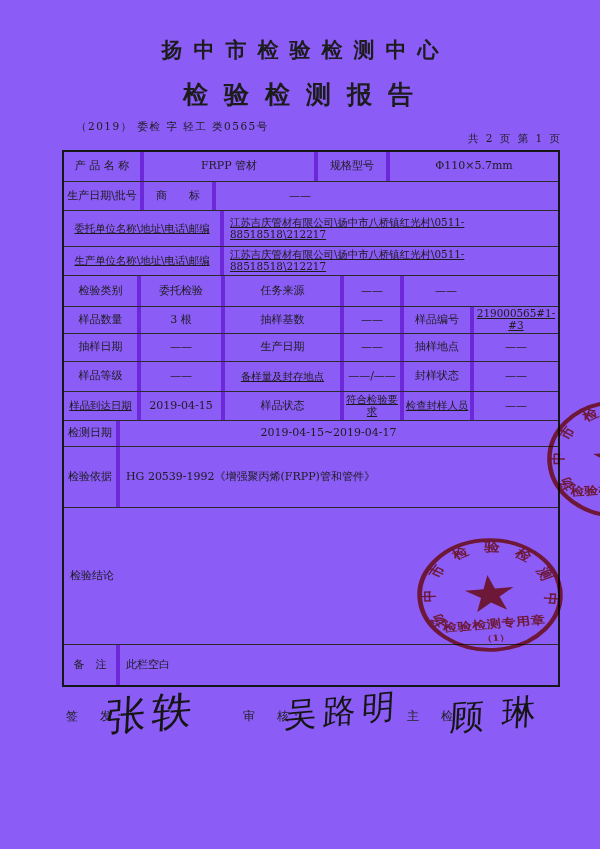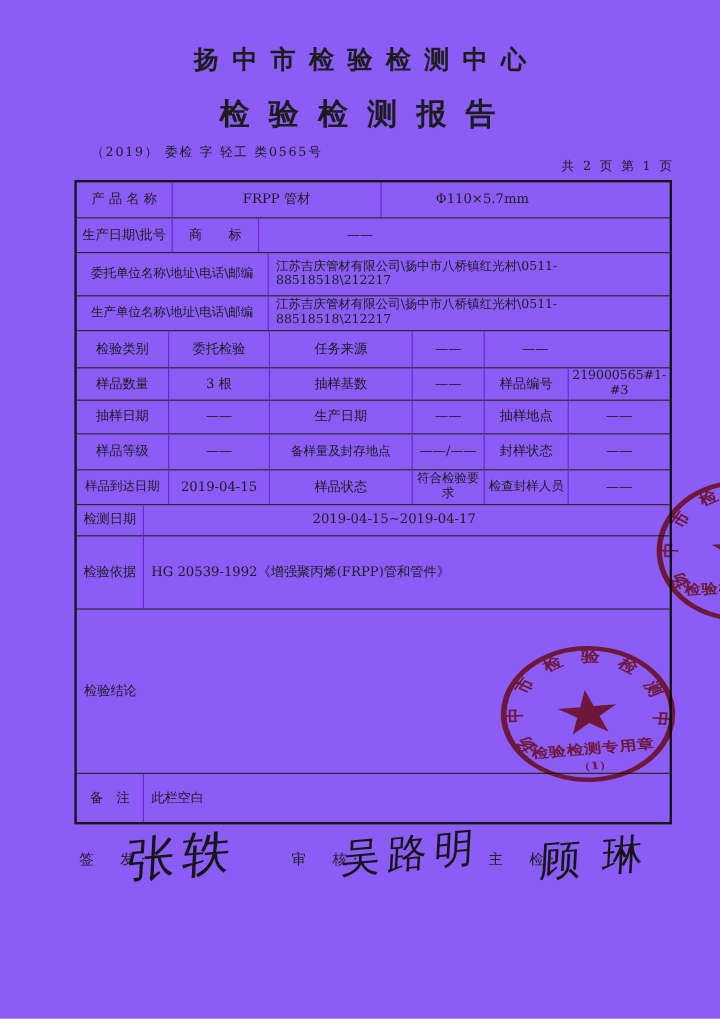--- a/index.html
+++ b/index.html
@@ -14,24 +14,24 @@
     font-size:21px; font-weight:bold; letter-spacing:11px; padding-left:11px; box-sizing:border-box;}
   .report-title{top:78px; left:0; width:100%; text-align:center;
     font-size:25px; font-weight:bold; letter-spacing:16px; padding-left:12px; box-sizing:border-box;}
   .meta-left{top:120px; left:76px; font-size:10.5px; letter-spacing:1.5px;}
   .meta-right{top:132px; right:38px; font-size:10.5px; letter-spacing:2px;}
   
   .rpt-table{top:150px; left:62px; width:498px; border:2px solid #161616; box-sizing:border-box; background:transparent;}
   .tr{display:flex; border-bottom:1px solid #2b2b2b; box-sizing:border-box;}
   .tr:last-child{border-bottom:none;}
   .td{display:flex; align-items:center; justify-content:center; box-sizing:border-box;
-      border-right:1px solid #6d28d9; font-size:11px; text-align:center; line-height:1.15; overflow:hidden;}
+      border-right:4px solid #6d28d9; font-size:11px; text-align:center; line-height:1.15; overflow:hidden;}
   .td:last-child{border-right:none;}
   .td.left{justify-content:flex-start; text-align:left; padding-left:6px;}
-  .small{font-size:10.4px;}
+  .small{font-size:10.4px;text-decoration:underline;}
   .h30{height:30px}.h29{height:29px}.h36{height:36px}.h31{height:31px}.h27{height:27px}
   .h28{height:28px}.h26{height:26px}.h61{height:61px}.h137{height:137px}.h40{height:40px}
   
   .a1{width:80px}.a2{width:174px}.a3{width:72px}.a4{width:168px}
   
   .b1{width:160px}.b2{width:334px}
   
   .c1{width:77px}.c2{width:84px}.c3{width:119px}.c4{width:60px}.c5{width:70px}.c6{width:84px}
   
   .d1{width:56px}.d2{width:417px}
@@ -61,20 +61,21 @@
   <div class="abs org-title">扬中市检验检测中心</div>
   <div class="abs report-title">检验检测报告</div>
   <div class="abs meta-left">（2019） 委检 字 轻工 类0565号</div>
   <div class="abs meta-right">共 2 页 第 1 页</div>
 
   <div class="abs rpt-table">
 
     <div class="tr h30">
       <div class="td a1">产 品 名 称</div>
       <div class="td a2">FRPP 管材</div>
+      <div class="td a3">规格型号</div>
       <div class="td a4">Φ110×5.7mm</div>
     </div>
 
     <div class="tr h29">
       <div class="td a1">生产日期\批号</div>
       <div class="td a3">商　　标</div>
       <div class="td a4">——</div>
     </div>
 
     <div class="tr h36">

